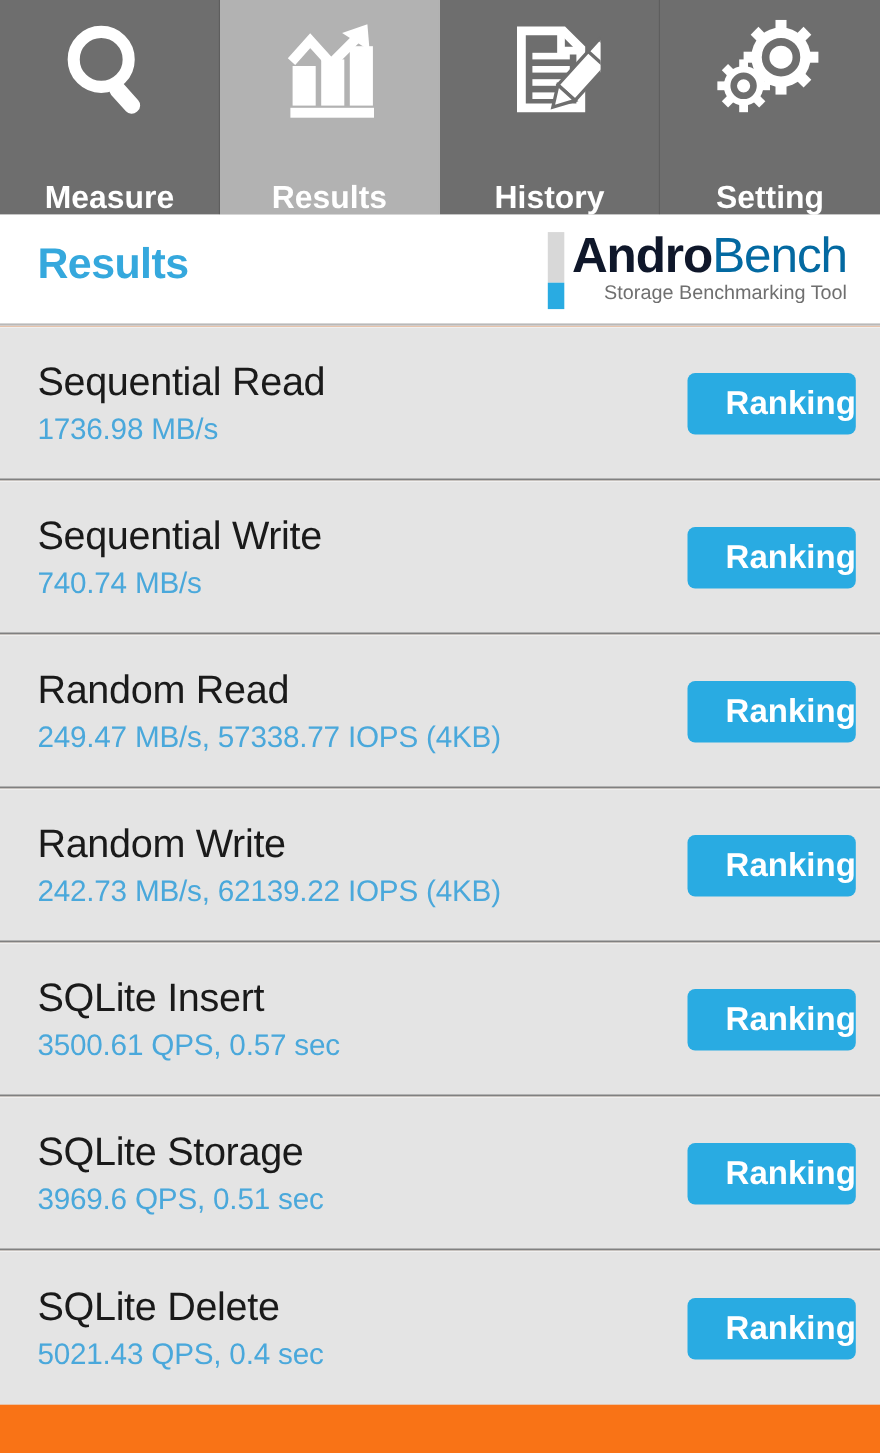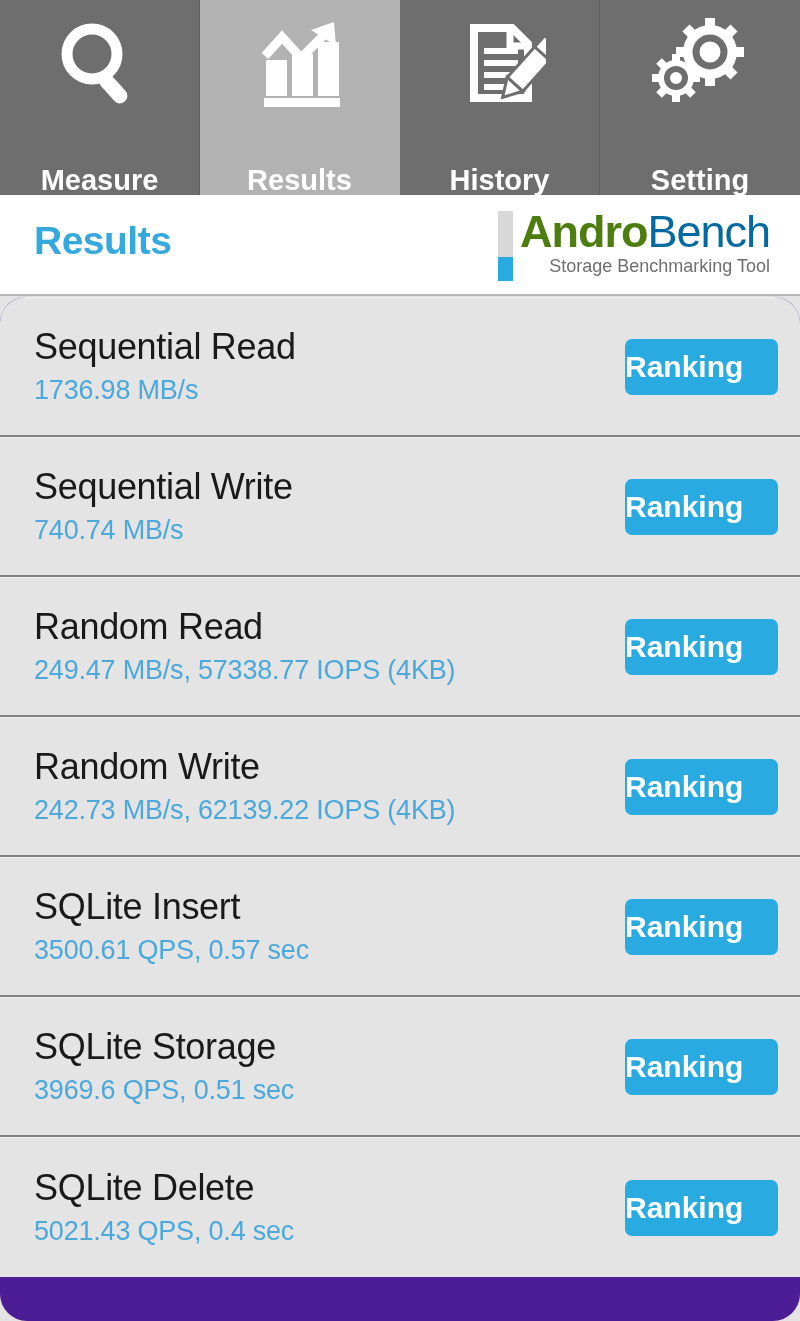--- a/index.html
+++ b/index.html
@@ -115,38 +115,37 @@
     width: 15px;
   }
   .logo-text { display: flex; flex-direction: column; }
   .logo-word {
     font-size: 45px;
     line-height: 46px;
     font-family: "Liberation Sans", sans-serif;
     letter-spacing: -1px;
     white-space: nowrap;
   }
-  .logo-andro { color: #4d7c0f; font-weight: bold; }
+  .logo-andro { color: #0f172a; font-weight: bold; }
   .logo-bench { color: #0369a1; font-weight: normal; }
   .logo-tag {
     color: #6f6f6f;
     font-size: 18px;
     text-align: right;
     font-family: "Liberation Sans", sans-serif;
     margin-top: 1px;
     white-space: nowrap;
   }
 
   
   .list {
     flex: 1 1 auto;
-    background: #4c1d95;
+    background: #f97316;
     border-top: 1px solid #dedede;
     overflow: hidden;
-    border-radius: 27px;
   }
   .row {
     height: 140px;
     box-sizing: border-box;
     position: relative;
     display: flex;
     align-items: center;
     justify-content: space-between;
     padding: 0 22px 0 34px;
     background: #e4e4e4;
@@ -180,21 +179,21 @@
     background: #29abe2;
     color: #ffffff;
     font-size: 30px;
     font-weight: bold;
     font-family: "Liberation Sans", sans-serif;
     border: none;
     border-radius: 7px;
     width: 153px;
     height: 56px;
     line-height: 56px;
-    text-align: left;
+    text-align: right;
     cursor: pointer;
     padding: 0;
     flex: 0 0 auto;
   }
 </style>
 </head>
 <body>
 
 <div class="app">
 

